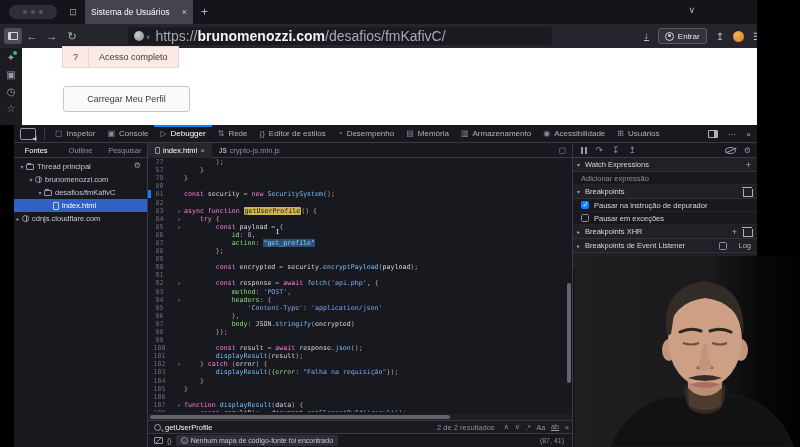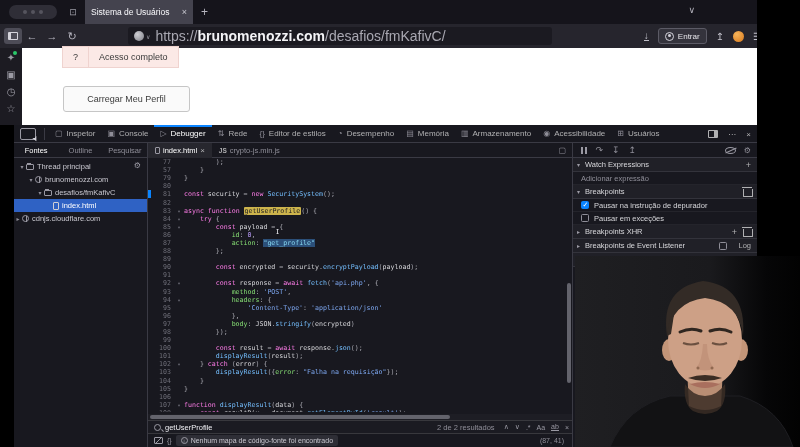--- a/index.html
+++ b/index.html
@@ -94,21 +94,21 @@
   .edtabs { height:15px; background:#18181f; border-bottom:1px solid #3a3a44; display:flex; align-items:center; }
   .edtab { height:15px; display:flex; align-items:center; gap:3px; padding:0 7px; font-size:7.5px; color:#8f8e98; }
   .edtab.active { background:#27272e; color:#fff; }
   .edtab .fico { width:5px; height:7px; border:1px solid #9a99a3; border-radius:1px; }
   .edtab .x { font-size:8px; color:#b1b1b3; }
   .edtab .badge { font-size:6.5px; color:#b1b1b3; font-weight:bold; }
   .edtabico { margin-left:auto; margin-right:6px; color:#8f8e98; font-size:8px; }
   .codearea { position:absolute; left:0; top:15px; width:424px; height:254px; overflow:hidden;
               font-family:"DejaVu Sans Mono", monospace; font-size:6.6px; }
   .cl { height:8.1px; display:flex; align-items:center; position:relative; }
-  .cl .ln { width:26px; text-align:right; color:#6e6e78; padding-right:3px; flex:none; }
+  .cl .ln { width:26px; text-align:center; color:#6e6e78; padding-right:3px; flex:none; }
   .cl .fold { width:10px; color:#7a7a84; font-size:5px; flex:none; text-align:center; }
   .cl code { white-space:pre; color:#d7d7db; }
   .cl.mark::before { content:""; position:absolute; left:0; top:0; width:3px; height:8px; background:#0a84ff; }
   .tk-kw  { color:#ff7de9; }
   .tk-fn  { color:#75bfff; }
   .tk-prop{ color:#86de74; }
   .tk-str { color:#7da7f0; }
   .tk-num { color:#bd9eff; }
   .tk-pun { color:#a5a5ad; }
   .tk-pln { color:#d7d7db; }

